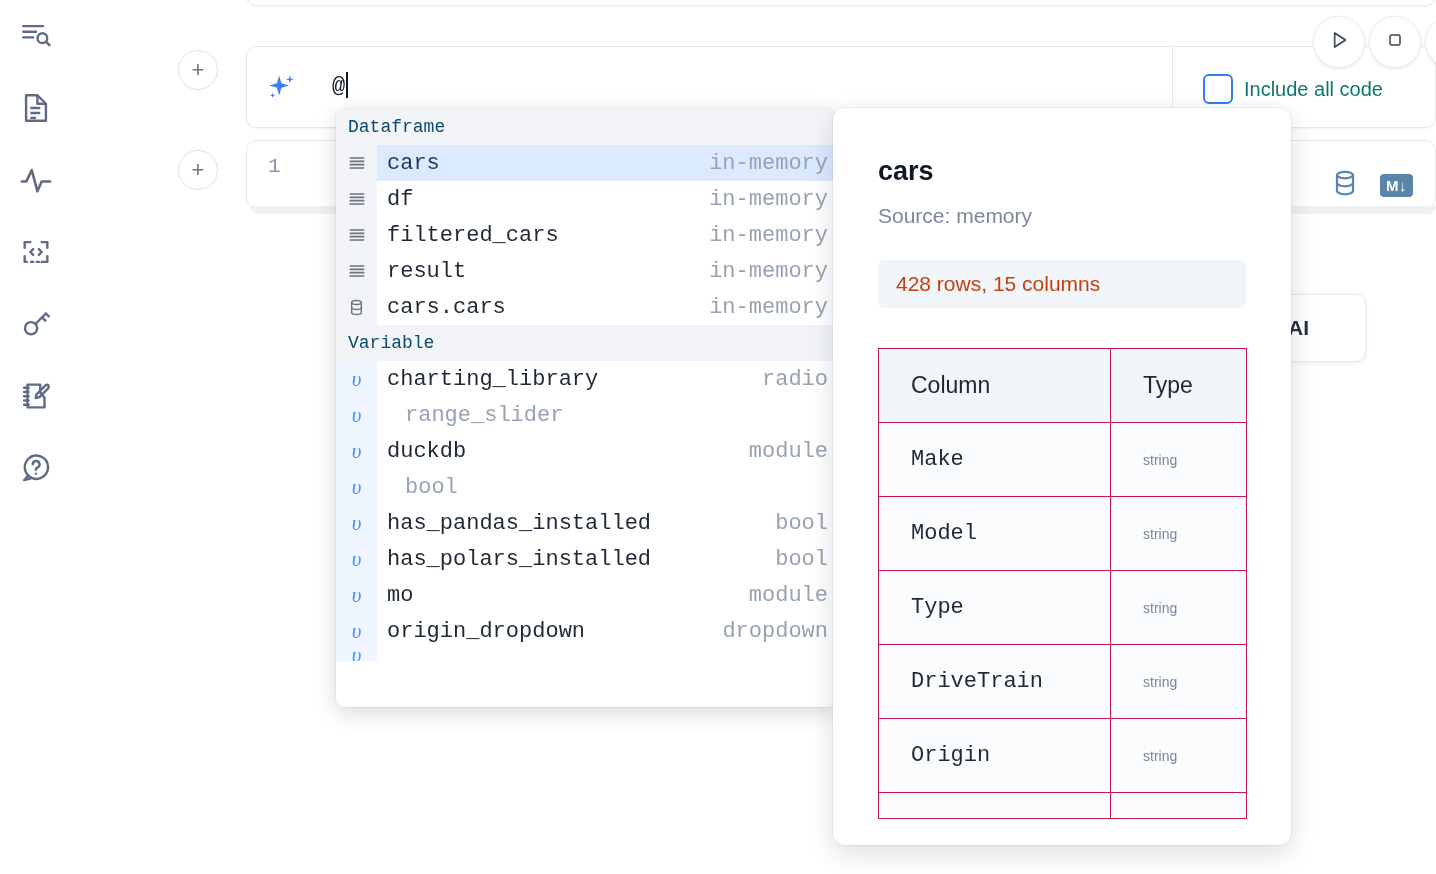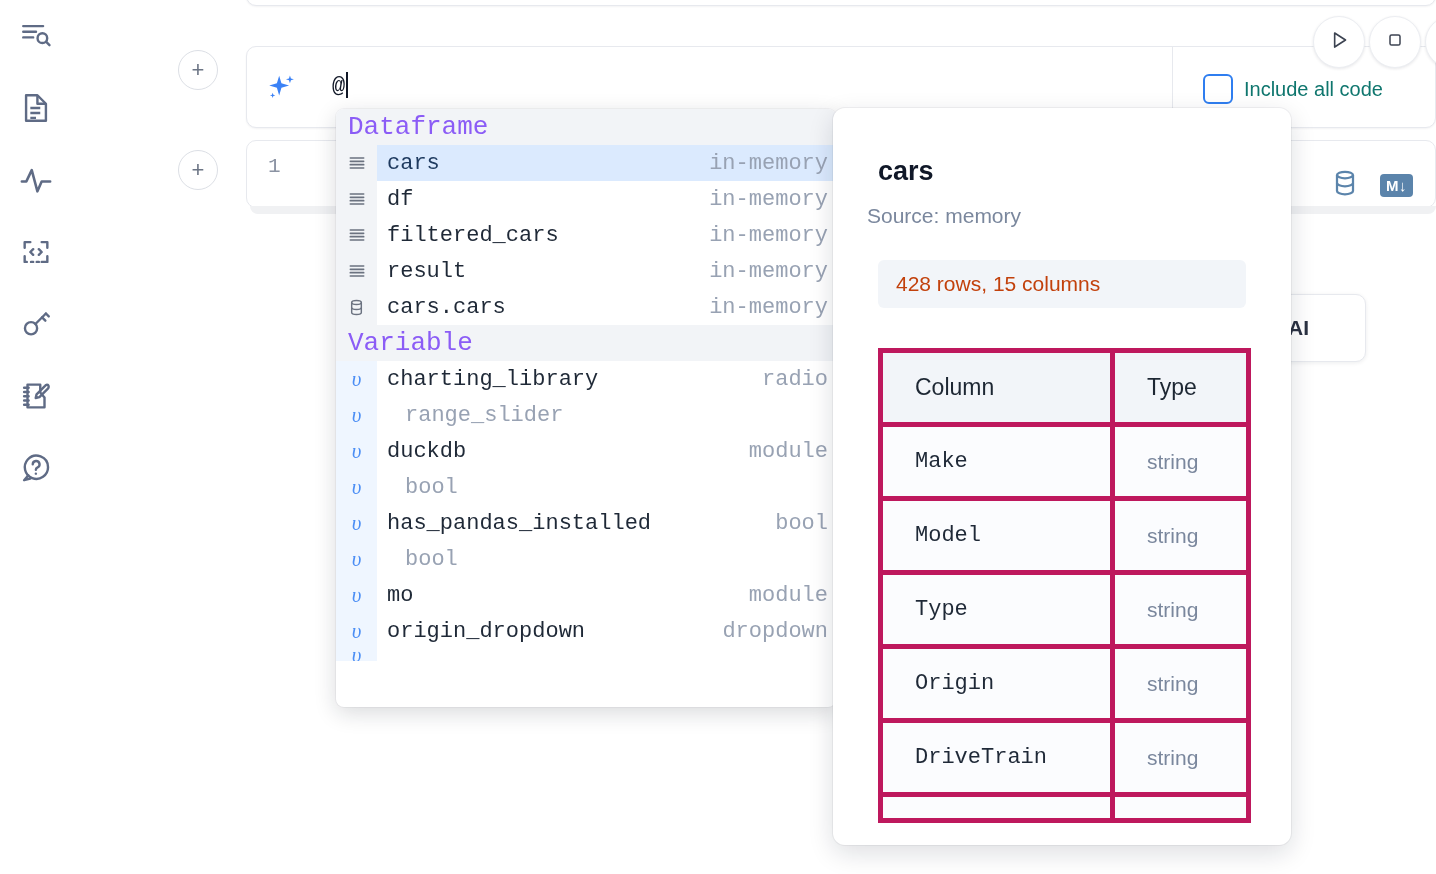--- a/index.html
+++ b/index.html
@@ -131,22 +131,22 @@
 
   
   .ac {
     position: absolute; left: 336px; top: 109px; width: 500px; height: 598px;
     background: #ffffff;
     border-radius: 8px;
     box-shadow: 0 6px 22px rgba(16,24,40,.16), 0 0 0 1px rgba(16,24,40,.045);
     overflow: hidden;
   }
   .ac-group {
-    height: 36px; background: #f2f4f7; color: #8b5cf6;
-    font-family: "Liberation Mono", monospace; font-size: 26px;
+    height: 36px; background: #f2f4f7; color: #0c4a6e;
+    font-family: "Liberation Mono", monospace; font-size: 18px;
     display: flex; align-items: center; padding-left: 12px;
   }
   .ac-row {
     height: 36px; display: flex; align-items: center;
     background: #ffffff; cursor: pointer; position: relative;
   }
   .ac-row .gutter {
     width: 41px; height: 36px; flex: 0 0 41px;
     display: flex; align-items: center; justify-content: center;
     background: #f2f4f7; color: #6b7280;
@@ -169,44 +169,44 @@
     position: absolute; left: 833px; top: 108px; width: 458px; height: 737px;
     background: #ffffff; border-radius: 12px;
     box-shadow: 0 8px 26px rgba(16,24,40,.14), 0 0 0 1px rgba(16,24,40,.05);
     overflow: hidden;
   }
   .info-title {
     position: absolute; left: 45px; top: 48px;
     font-size: 27px; font-weight: 700; color: #101828;
   }
   .info-source {
-    position: absolute; left: 34px; top: 96px;
+    position: absolute; left: 45px; top: 96px;
     font-size: 21px; color: #7a879d;
   }
   .info-shape {
     position: absolute; left: 45px; top: 152px; width: 368px; height: 48px;
     background: #f2f5f9; border-radius: 6px;
     display: flex; align-items: center; padding-left: 18px;
     font-size: 21px; color: #c2410c;
   }
   .info-table {
     position: absolute; left: 45px; top: 240px; width: 368px;
     border-collapse: collapse; table-layout: fixed;
   }
   .info-table th, .info-table td {
-    border: 5px solid #be185d; height: 74px; padding: 0 32px;
+    border: 1px solid #be185d; height: 74px; padding: 0 32px;
     text-align: left; font-weight: 400;
   }
   .info-table th { background: #f2f5f9; font-size: 23px; color: #1d2733; }
   .info-table td.col {
     background: #fbfcfe; font-family: "Liberation Mono", monospace;
     font-size: 22px; color: #1f2937; margin-top: 44px;
   }
   .info-table td.typ {
-    background: #fbfcfe; font-size: 21px; color: #7a879d;
+    background: #fbfcfe; font-size: 14px; color: #7a879d;
   }
   .info-table tr.blank td { height: 26px; }
   .info-table col.c1 { width: 232px; }
   .info-table col.c2 { width: 136px; }
 </style>
 </head>
 <body>
 
 <div id="root">
 
@@ -412,20 +412,21 @@
       <div class="ac-row var">
         <div class="gutter">υ</div>
         <div class="body">
           <span>has_pandas_installed</span>
           <span class="kind">bool</span>
         </div>
       </div>
       <div class="ac-row var">
         <div class="gutter">υ</div>
         <div class="body">
+          <span>has_polars_installed</span>
           <span class="kind">bool</span>
         </div>
       </div>
       <div class="ac-row var">
         <div class="gutter">υ</div>
         <div class="body">
           <span>mo</span>
           <span class="kind">module</span>
         </div>
       </div>
@@ -467,25 +468,25 @@
           </tr>
           <tr>
             <td class="col">Model</td>
             <td class="typ">string</td>
           </tr>
           <tr>
             <td class="col">Type</td>
             <td class="typ">string</td>
           </tr>
           <tr>
+            <td class="col">DriveTrain</td>
+            <td class="typ">string</td>
+          </tr>
+          <tr>
             <td class="col">Origin</td>
-            <td class="typ">string</td>
-          </tr>
-          <tr>
-            <td class="col">DriveTrain</td>
             <td class="typ">string</td>
           </tr>
           <tr class="blank">
             <td class="col"></td>
             <td class="typ"></td>
           </tr>
         </tbody>
     </table>
   </div>
 

